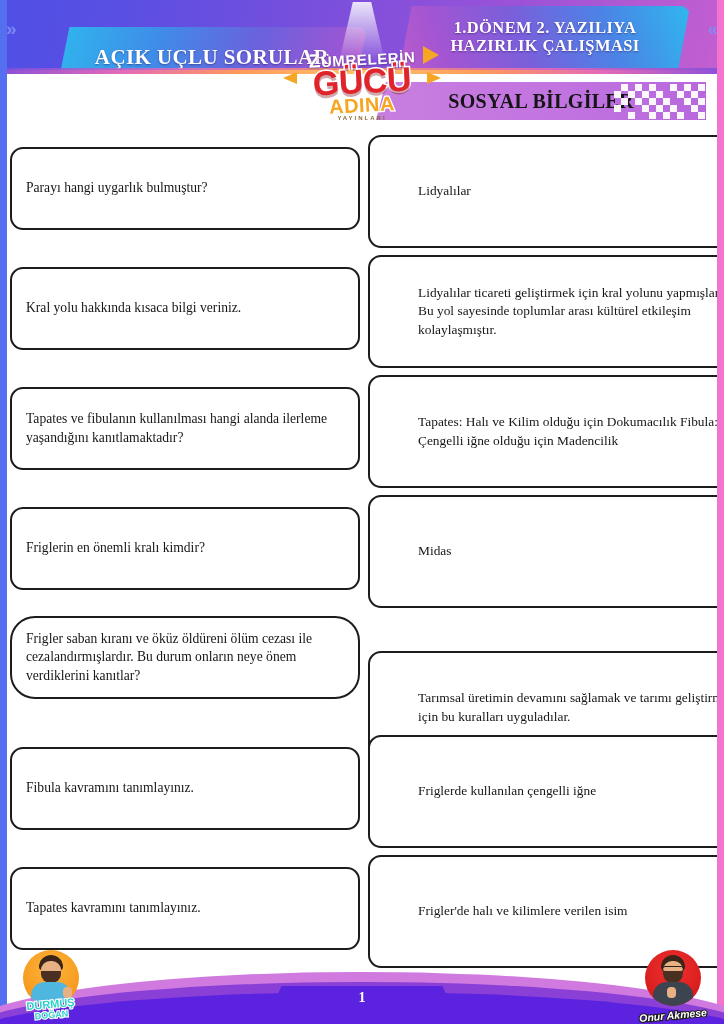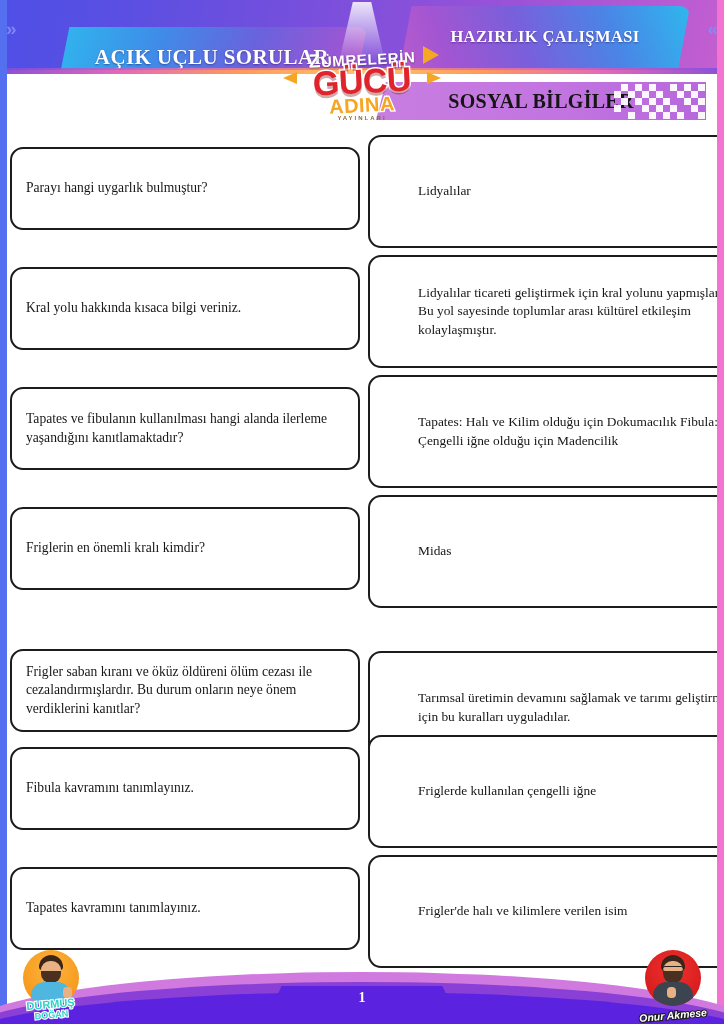--- a/index.html
+++ b/index.html
@@ -407,20 +407,21 @@
     <div class="header-top">
       <span class="chev l">»</span>
       <span class="chev r">«</span>
 
       <div class="banner left">
         <span>AÇIK UÇLU SORULAR</span>
       </div>
 
       <div class="banner right">
         <div>
+          <span class="two-line">1.DÖNEM 2. YAZILIYA</span>
           <span class="two-line">HAZIRLIK ÇALIŞMASI</span>
         </div>
       </div>
     </div>
 
     <div class="header-sub">
       <div class="sub-rule"></div>
 
       <div class="sub-bar right">
         <span>SOSYAL BİLGİLER</span>
@@ -529,21 +530,21 @@
       </div>
       <div class="row">
         <div class="qbox" style="top: 376px; height: 83px;">
           <div class="txt">Friglerin en önemli kralı kimdir?</div>
         </div>
         <div class="abox" style="top: 364px; height: 113px;">
           <div class="txt">Midas</div>
         </div>
       </div>
       <div class="row">
-        <div class="qbox" style="top: 518px; height: 83px;">
+        <div class="qbox" style="top: 485px; height: 83px; border-radius: 25px;">
           <div class="txt">Frigler saban kıranı ve öküz öldüreni ölüm cezası ile cezalandırmışlardır. Bu durum onların neye önem verdiklerini kanıtlar?</div>
         </div>
         <div class="abox" style="top: 484px; height: 113px; margin-top: 36px;">
           <div class="txt">Tarımsal üretimin devamını sağlamak ve tarımı geliştirmek için bu kuralları uyguladılar.</div>
         </div>
       </div>
       <div class="row">
         <div class="qbox" style="top: 616px; height: 83px;">
           <div class="txt">Fibula kavramını tanımlayınız.</div>
         </div>

